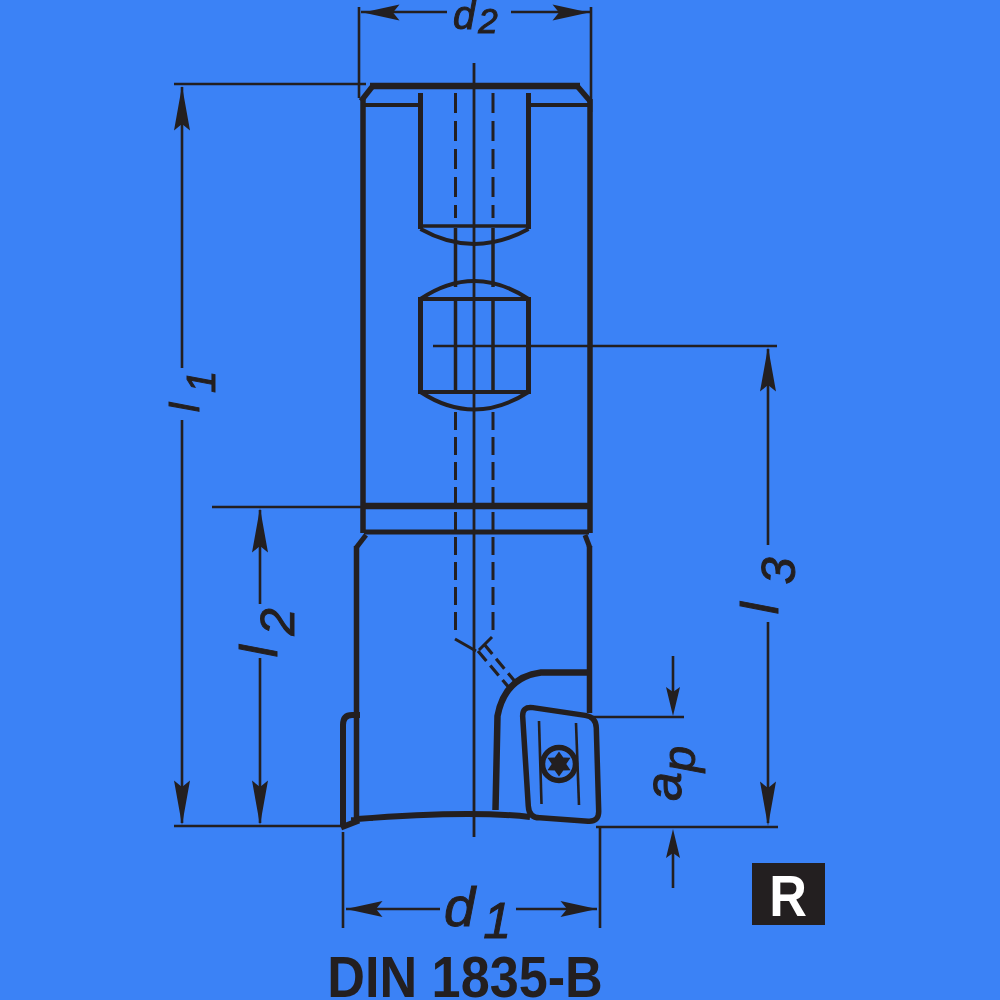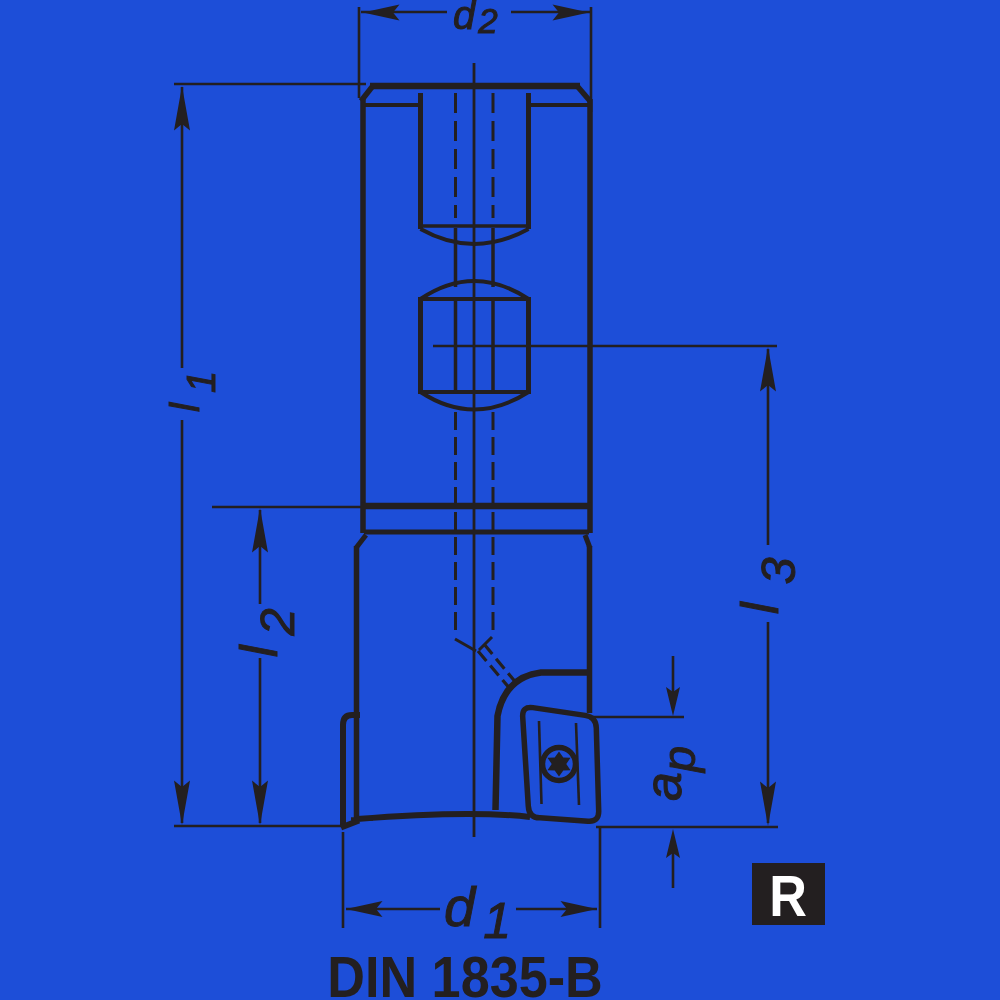--- a/index.html
+++ b/index.html
@@ -1,16 +1,16 @@
 <!DOCTYPE html>
 <html><head>
 <meta charset="utf-8">
 <style>
   html,body{margin:0;padding:0;background:#fff;}
-  .page{width:1000px;height:1000px;position:relative;background:#1d4ed8;overflow:hidden;}
+  .page{width:1000px;height:1000px;position:relative;background:#3b82f6;overflow:hidden;}
   svg{position:absolute;left:0;top:0;}
   text{font-family:"Liberation Sans",sans-serif;}
 </style>
 </head>
 <body>
 <div class="page">
 <svg width="1000" height="1000" viewBox="0 0 1000 1000" fill="none" stroke="none">
 <g stroke="#231f20" fill="none" stroke-linecap="butt">
 
 <g stroke-width="2.6">

